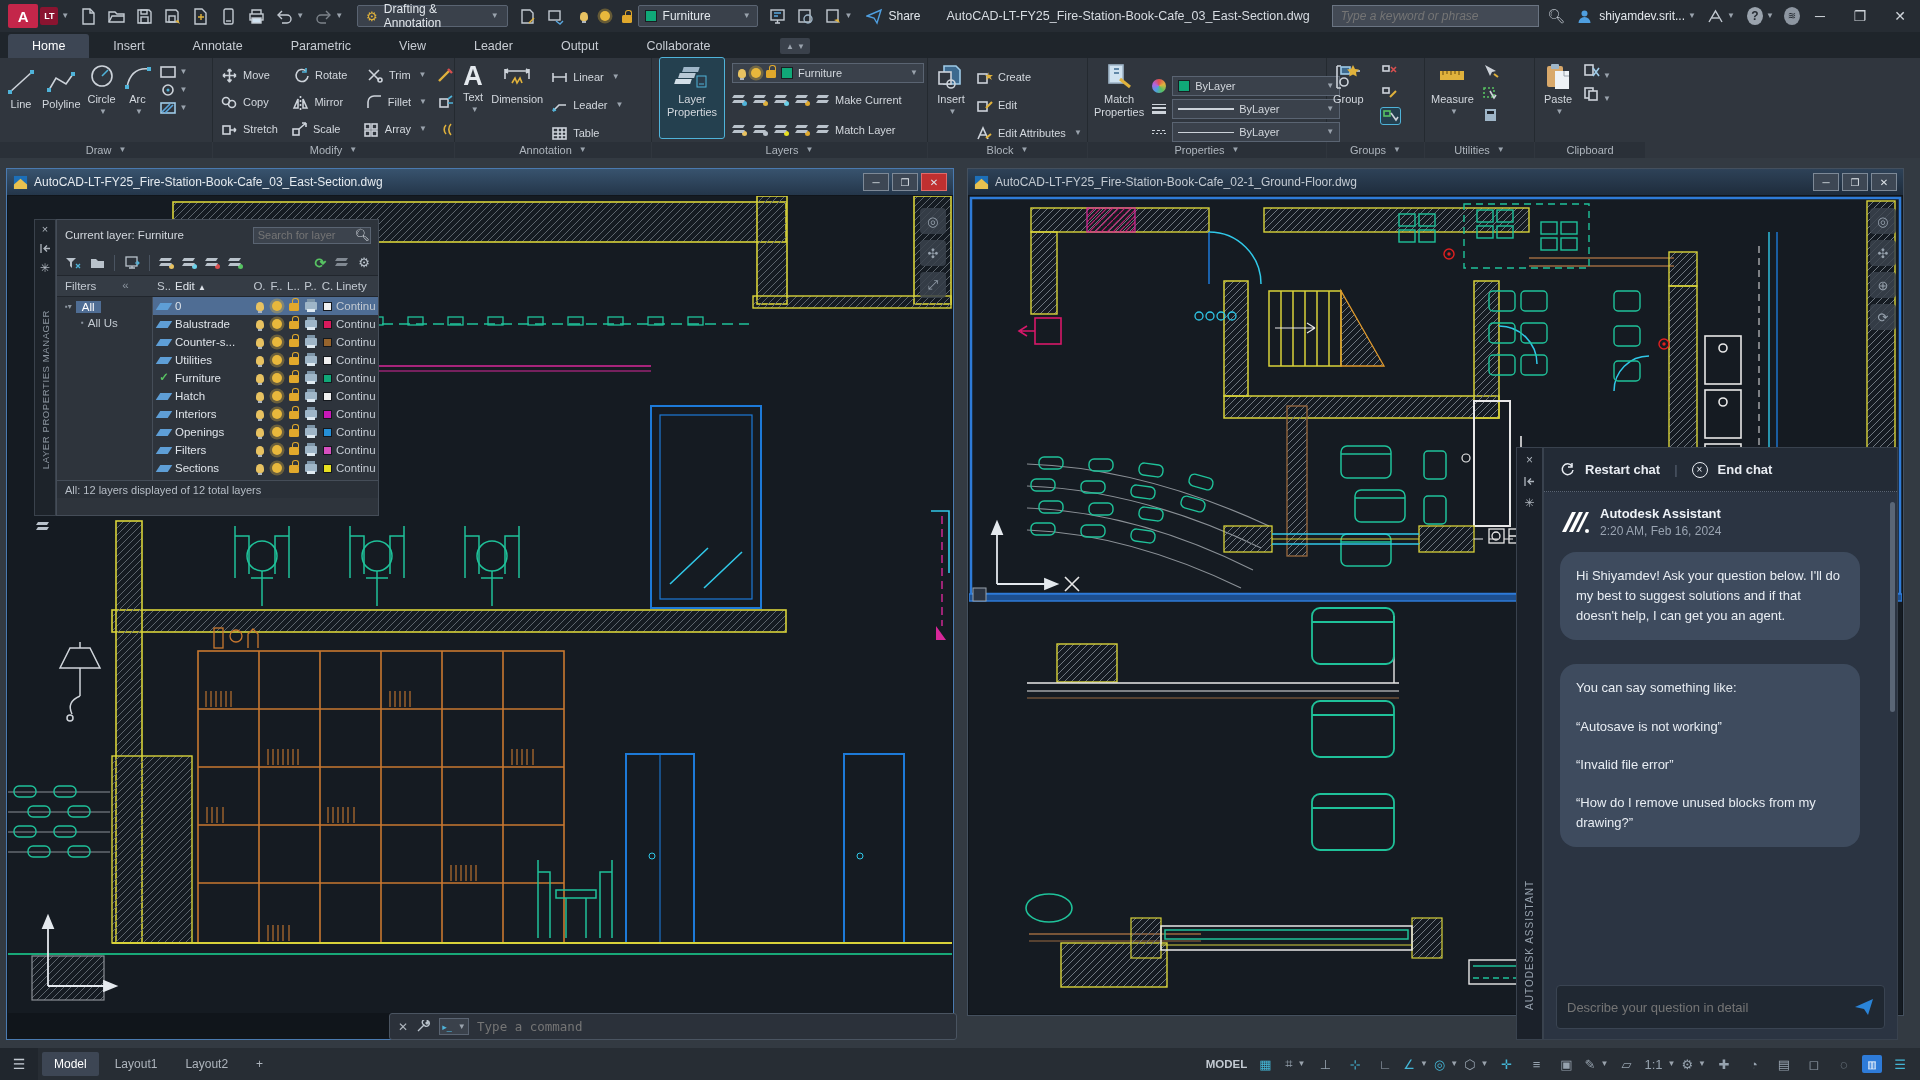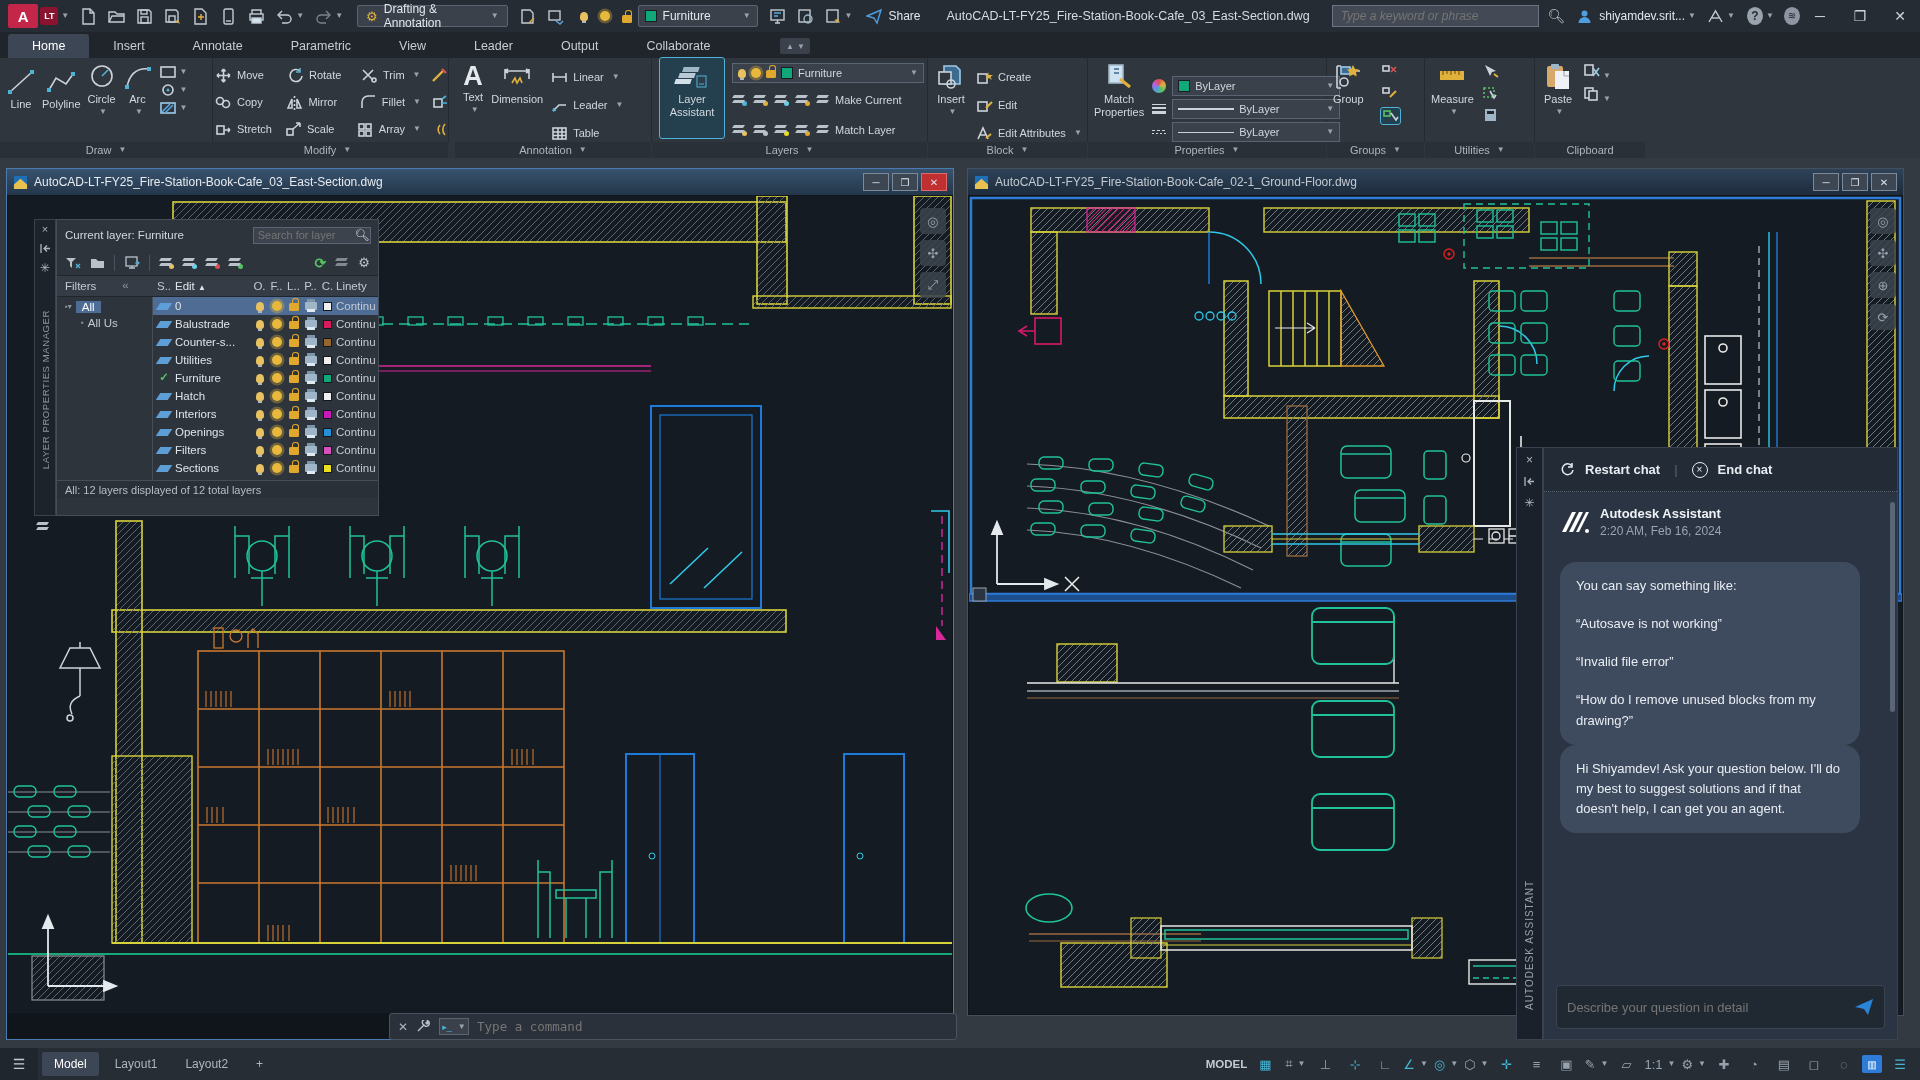--- a/index.html
+++ b/index.html
@@ -302,21 +302,21 @@
             <span class="caret gl">▼</span>
           </span>
       </div>
     </div>
     <div class="plabel">
         <span>Draw</span>
         <span class="caret gl">▼</span>
       </div>
   </div>
 
-  <div class="panel" style="left:207px;width:242px">
+  <div class="panel" style="left:213px;width:242px">
     <div style="padding:4px 0 0 8px;display:flex;flex-direction:column;gap:1px" class="rsvg">
       <div class="flex" style="gap:10px">
         <span class="sml" style="width:62px">
             <svg viewBox="0 0 17 15">
               <path d="M8.5 1v13M2 7.5h13M8.5 1l-2 2.5M8.5 1l2 2.5M8.5 14l-2-2.5M8.5 14l2-2.5M2 7.5L4 5.5M2 7.5L4 9.5M15 7.5l-2-2M15 7.5l-2 2"></path>
             </svg>
             <span>Move</span>
           </span>
         <span class="sml" style="width:64px">
             <svg viewBox="0 0 17 15">
@@ -457,21 +457,21 @@
       <div class="bigbtn hl" style="width:64px;height:80px">
         <svg viewBox="0 0 30 28" style="overflow:visible">
             <g transform="skewX(-18)">
               <rect x="8" y="4" width="16" height="5" style="fill:#9fb6c8"></rect>
               <rect x="6" y="10" width="16" height="5" style="fill:#b9c9d6"></rect>
               <rect x="4" y="16" width="16" height="5" style="fill:#d3dfe8"></rect>
             </g>
             <rect x="20" y="13" width="9" height="11" style="fill:#2b3c4a;stroke:#4fb3d9"></rect>
             <path d="M22 21h5" style="stroke:#4fb3d9"></path>
           </svg>
-        <span>Layer Assistant</span>
+        <span>Layer Properties</span>
       </div>
       <div style="display:flex;flex-direction:column;gap:4px;padding-top:5px">
         <div class="rcombo" style="width:192px">
           <span class="i-bulb"></span>
             <span class="i-sun"></span>
             <span class="i-lock" style="margin-top:2px"></span>
           <span class="swatch" style="background:#10a878"></span>
           <span>Furniture</span>
           <span class="caret gl" style="margin-left:auto">▼</span>
         </div>
@@ -1441,28 +1441,28 @@
           <path d="M2 22L12 2h4L6 22z" fill="#fff"></path>
           <path d="M9 22L19 2h4L13 22z" fill="#fff"></path>
           <path d="M16 22L26 2h3L19 22z" fill="#fff"></path>
           <circle cx="27" cy="21" r="2" fill="#fff"></circle>
         </svg>
       <div>
         <div style="color:#eef2f7;font-size:13px;font-weight:bold">Autodesk Assistant</div>
         <div style="color:#9aa4b2;font-size:12px;margin-top:3px">2:20 AM, Feb 16, 2024</div>
       </div>
     </div>
+    <div class="bubble">
+      <span>Hi Shiyamdev! Ask your question below. I'll do my best to suggest solutions and if that doesn't help, I can get you an agent.</span>
+    </div>
     <div class="bubble" style="margin-top:24px">
       <div>You can say something like:</div>
       <div style="margin-top:18px">“Autosave is not working”</div>
       <div style="margin-top:18px">“Invalid file error”</div>
       <div style="margin-top:18px">“How do I remove unused blocks from my drawing?”</div>
-    </div>
-    <div class="bubble">
-      <span>Hi Shiyamdev! Ask your question below. I'll do my best to suggest solutions and if that doesn't help, I can get you an agent.</span>
     </div>
     <div class="abs" style="right:2px;top:10px;width:5px;height:210px;background:#5a6676;border-radius:3px"></div>
   </div>
   <div class="as-input">
     <input placeholder="Describe your question in detail" style="">
     <svg width="20" height="18" viewBox="0 0 20 18">
         <path d="M1 9L19 1l-5 16-4-6z" fill="#2a84d8"></path>
       </svg>
   </div>
 </div>

